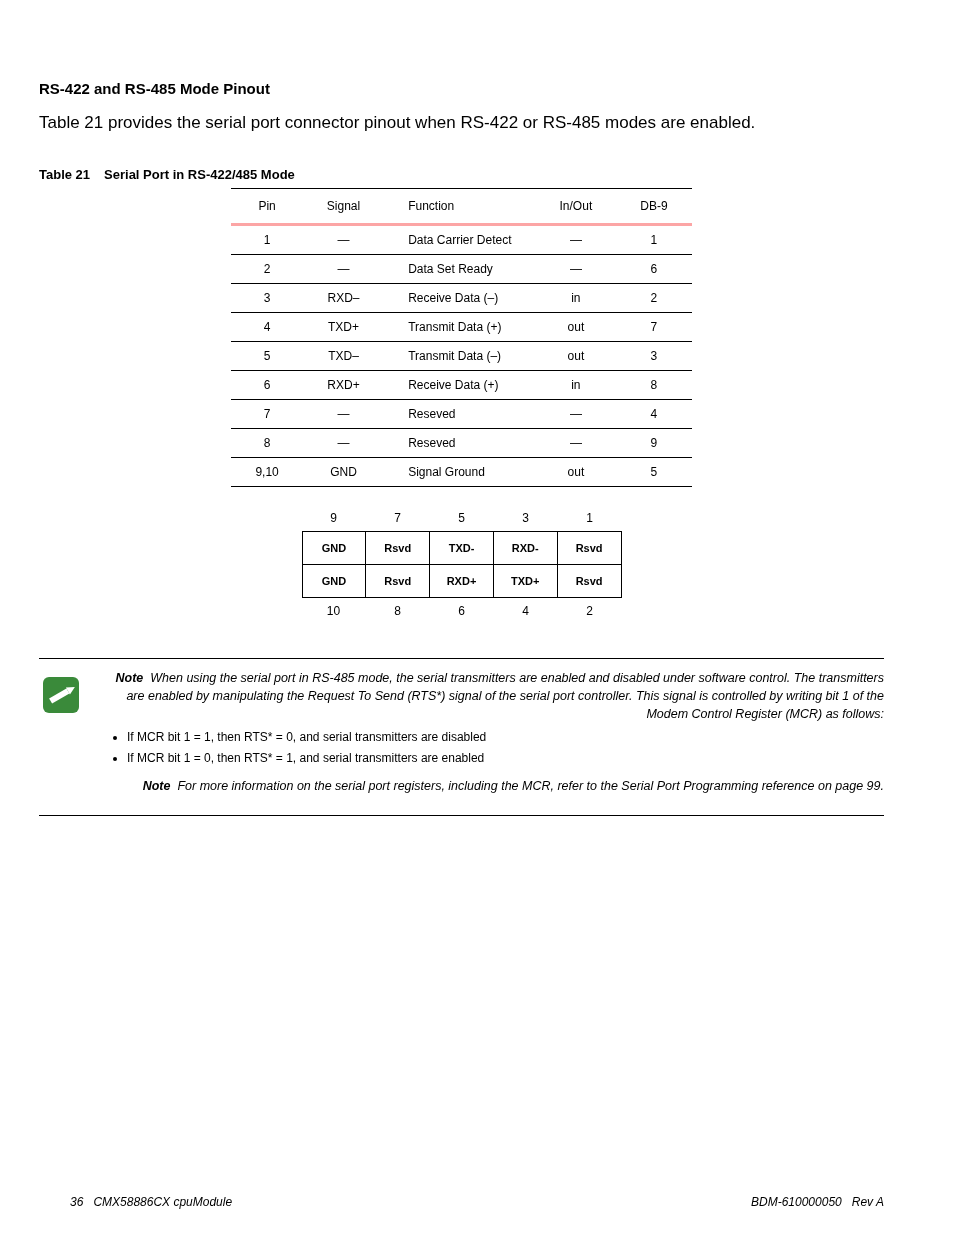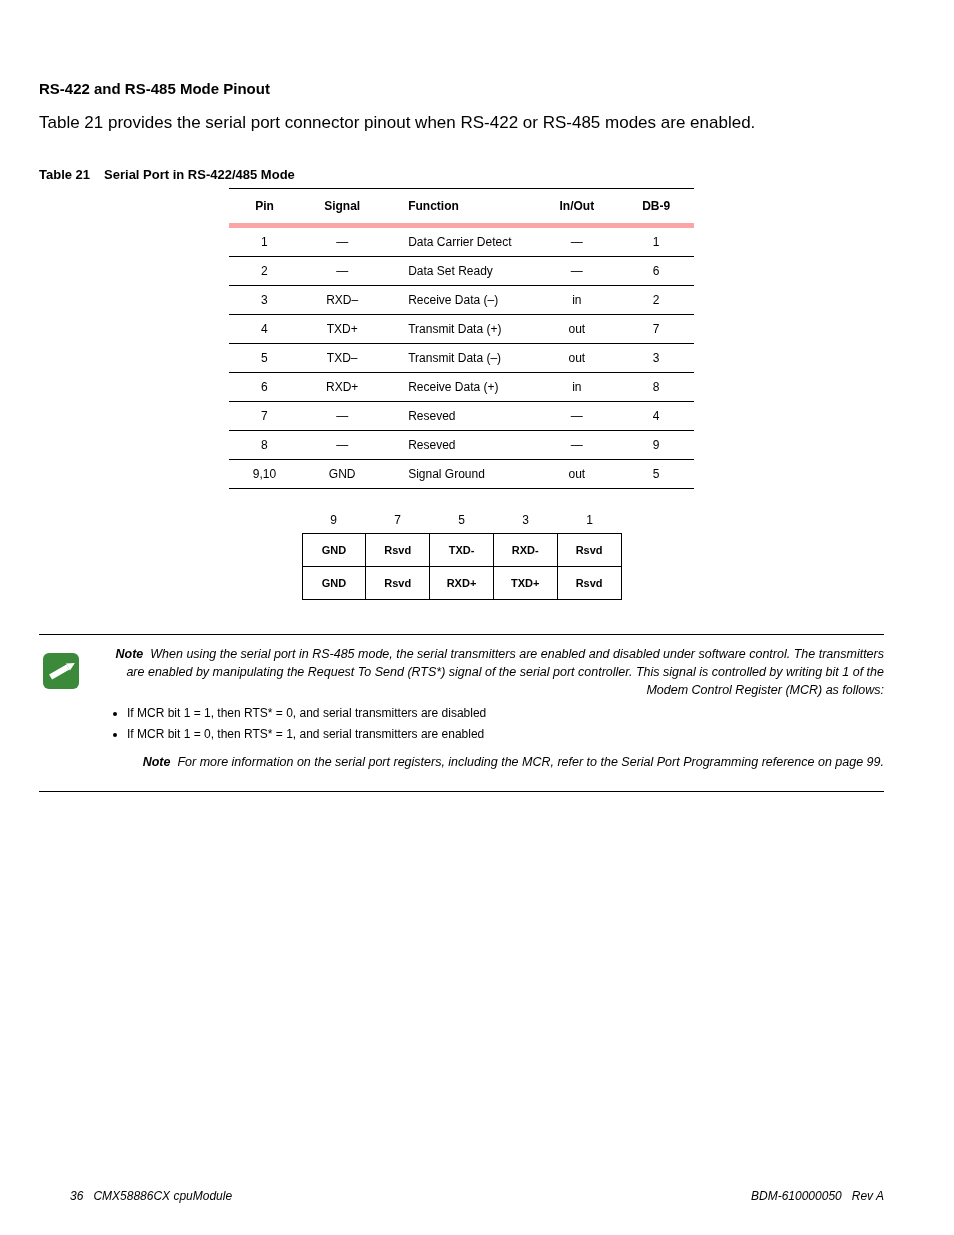--- a/index.html
+++ b/index.html
@@ -32,24 +32,24 @@
     font-weight: 700;
     margin: 32px 0 6px 0;
   }
   .table-caption .gap { display:inline-block; width:14px; }
   table.pinout {
     border-collapse: collapse;
     margin: 0 auto;
     font-size: 12px;
   }
   table.pinout th {
-    font-weight: 700;
+    font-weight: 400;
     padding: 10px 24px;
     border-top: 1px solid #000;
-    border-bottom: 5px solid #fca5a5;
+    border-bottom: 3px solid #fca5a5;
     text-align: left;
   }
   table.pinout th.center, table.pinout td.center { text-align: center; }
   table.pinout td {
     padding: 7px 24px;
     border-bottom: 1px solid #000;
   }
   table.pinout tr:last-child td { border-bottom: 1px solid #000; }
   .pinout-diagram {
     margin: 18px auto 0 auto;
@@ -77,21 +77,21 @@
     margin-top: 4px;
   }
   .note-text { font-size: 12.5px; font-style: italic; line-height: 1.45; }
   .note-text p { margin: 0 0 6px 0; text-align: right; }
   .note-text .label { font-weight:700; font-style: italic; }
   .note-text ul { margin: 6px 0 10px 0; padding-left: 24px; font-style: normal; }
   .note-text ul li { font-size: 12px; margin-bottom: 3px; }
   .note2 { font-style: italic; }
   .footer {
     position: absolute;
-    bottom: 32px;
+    bottom: 26px;
     left: 70px; right: 70px;
     display: flex;
     justify-content: space-between;
     font-size: 12px;
     font-style: italic;
     gap: 32px;
   }
 </style>
 </head>
 <body>
@@ -196,20 +196,27 @@
       <span>TXD-</span>
       <span>RXD-</span>
       <span>Rsvd</span>
     </div>
     <div class="pin-cells-row second">
       <span>GND</span>
       <span>Rsvd</span>
       <span>RXD+</span>
       <span>TXD+</span>
       <span>Rsvd</span>
+    </div>
+    <div class="pin-numbers-row">
+      <span>10</span>
+      <span>8</span>
+      <span>6</span>
+      <span>4</span>
+      <span>2</span>
     </div>
   </div>
 
   <div class="note-block">
     <div class="note-icon">
       <svg viewBox="0 0 44 44" width="44" height="44">
         <rect x="4" y="4" width="36" height="36" rx="6" fill="#3a8a3a"></rect>
         <g transform="rotate(-30 22 22)">
           <rect x="10" y="19" width="20" height="6" fill="#fff"></rect>
           <polygon points="30,18 38,22 30,26" fill="#fff"></polygon>

